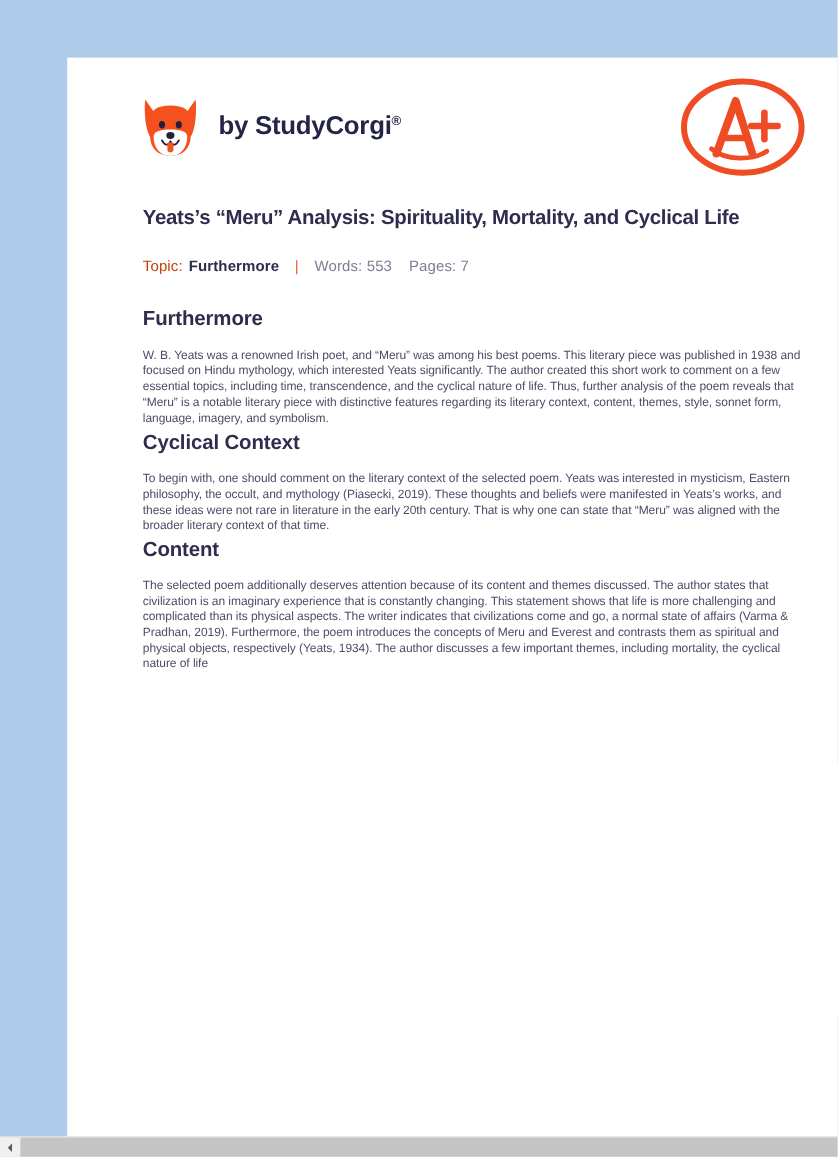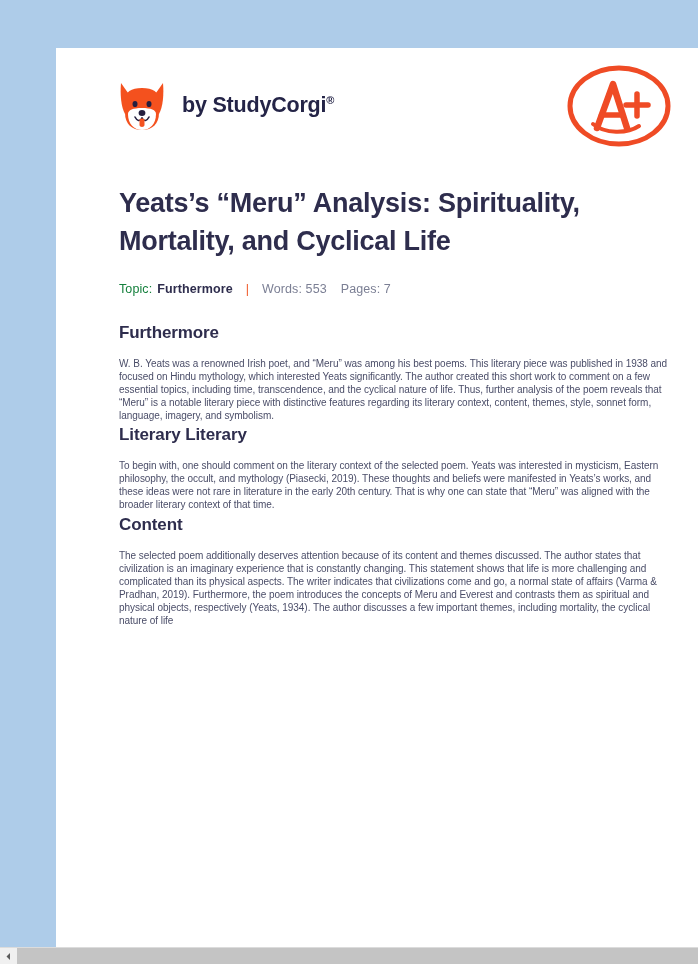--- a/index.html
+++ b/index.html
@@ -65,40 +65,40 @@
   }
   .aplus-badge {
     width: 108px;
     height: 88px;
     flex: 0 0 auto;
     display: block;
   }
 
   
   .doc-title {
-    font-size: 27px;
+    font-size: 17px;
     font-weight: bold;
     line-height: 1.42;
     color: #2e2d4d;
     letter-spacing: -0.25px;
-    margin: 26px 0 0 0;
+    margin: 12px 0 0 0;
     padding-right: 10px;
   }
 
   
   .doc-meta {
     margin-top: 21px;
     font-size: 12.5px;
     color: #7b7f94;
     display: flex;
     align-items: baseline;
     white-space: nowrap;
     letter-spacing: 0.1px;
   }
-  .doc-meta .topic-label { color: #15803d; }
+  .doc-meta .topic-label { color: #c2410c; }
   .doc-meta .topic-value {
     color: #2e2d4d;
     font-weight: bold;
     margin-left: 5px;
   }
   .doc-meta .sep {
     color: #f05a28;
     margin: 0 13px;
   }
   .doc-meta .words { margin-right: 14px; }
@@ -207,21 +207,21 @@
       <span class="topic-label">Topic:</span>
       <span class="topic-value">Furthermore</span>
       <span class="sep">|</span>
       <span class="words">Words: 553</span>
       <span>Pages: 7</span>
     </div>
 
     <h2 class="section-heading">Furthermore</h2>
     <p class="body-par">W. B. Yeats was a renowned Irish poet, and “Meru” was among his best poems. This literary piece was published in 1938 and focused on Hindu mythology, which interested Yeats significantly. The author created this short work to comment on a few essential topics, including time, transcendence, and the cyclical nature of life. Thus, further analysis of the poem reveals that “Meru” is a notable literary piece with distinctive features regarding its literary context, content, themes, style, sonnet form, language, imagery, and symbolism.</p>
 
-    <h2 class="section-heading tight">Literary Literary</h2>
+    <h2 class="section-heading tight">Cyclical Context</h2>
     <p class="body-par">To begin with, one should comment on the literary context of the selected poem. Yeats was interested in mysticism, Eastern philosophy, the occult, and mythology (Piasecki, 2019). These thoughts and beliefs were manifested in Yeats’s works, and these ideas were not rare in literature in the early 20th century. That is why one can state that “Meru” was aligned with the broader literary context of that time.</p>
 
     <h2 class="section-heading tight">Content</h2>
     <p class="body-par">The selected poem additionally deserves attention because of its content and themes discussed. The author states that civilization is an imaginary experience that is constantly changing. This statement shows that life is more challenging and complicated than its physical aspects. The writer indicates that civilizations come and go, a normal state of affairs (Varma &amp; Pradhan, 2019). Furthermore, the poem introduces the concepts of Meru and Everest and contrasts them as spiritual and physical objects, respectively (Yeats, 1934). The author discusses a few important themes, including mortality, the cyclical nature of life</p>
 
   </div>
 </div>
 
 <div id="hscrollbar">
   <div class="scroll-arrow">

